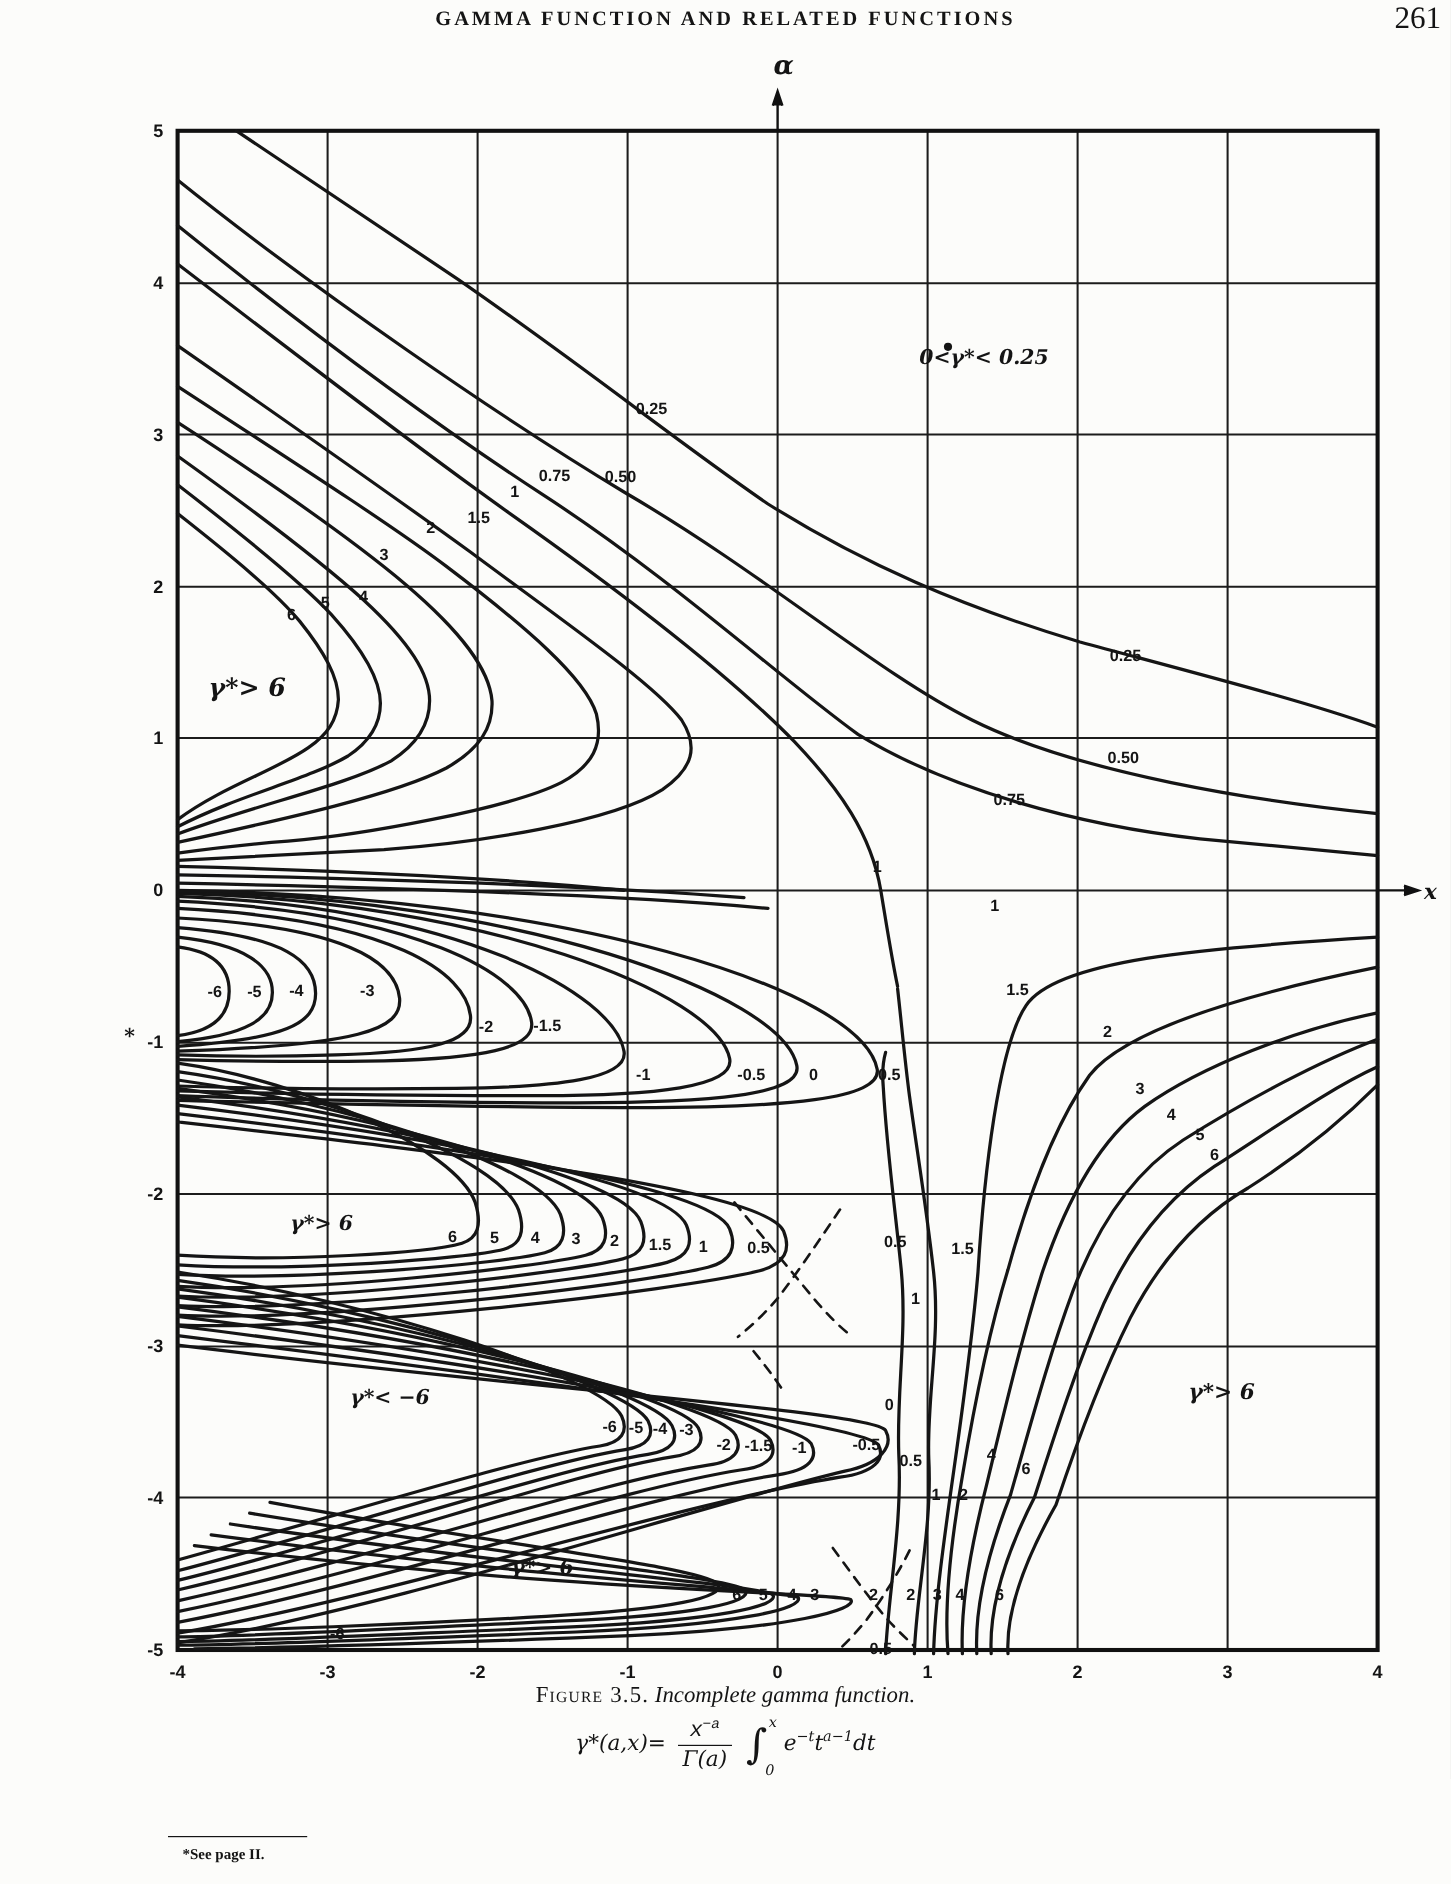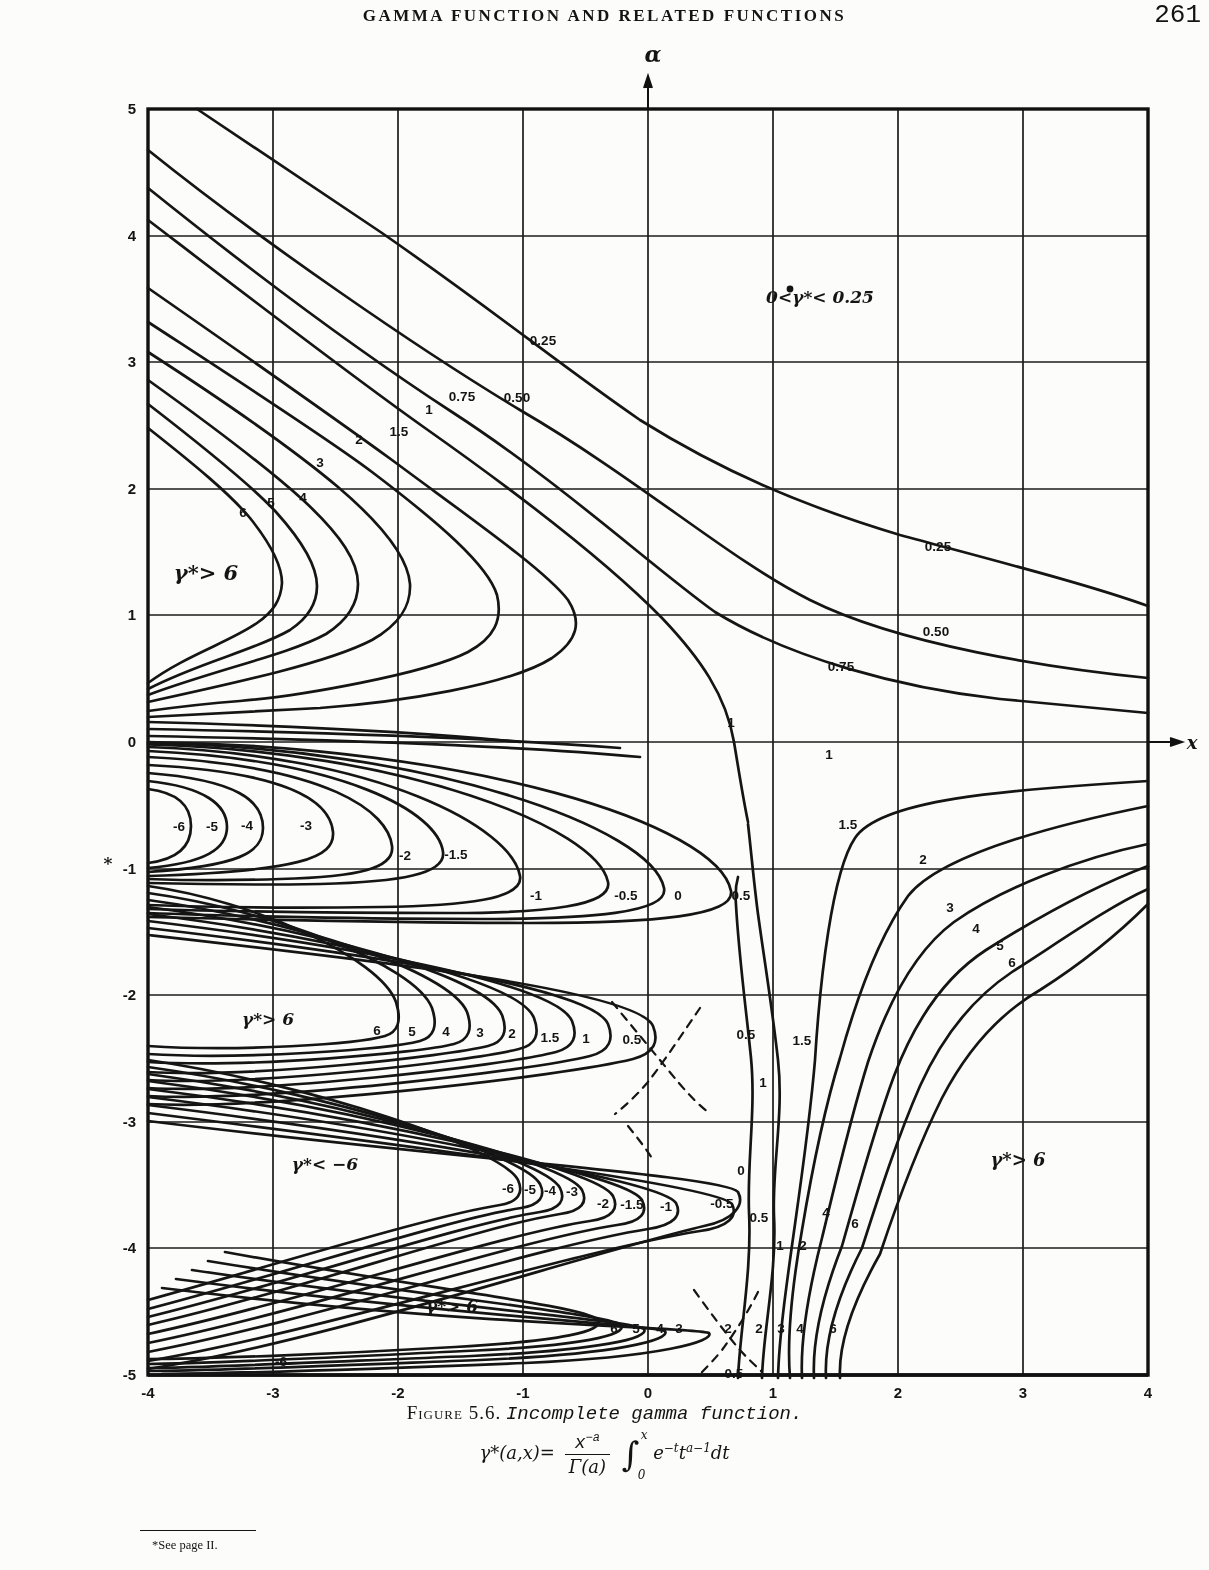--- a/index.html
+++ b/index.html
@@ -1,47 +1,47 @@
 <!DOCTYPE html>
 <html><head>
 <meta charset="utf-8">
 <style>
   html,body{margin:0;padding:0;background:#e8e8e4;}
   #page{position:relative;width:1209px;height:1570px;background:#fcfcfa;color:#141414;
         font-family:"Liberation Serif", serif;overflow:hidden;}
   #hdr{position:absolute;top:6px;left:0;width:100%;text-align:center;
        font-weight:bold;font-size:17px;letter-spacing:2.5px;}
-  #pgnum{position:absolute;top:0px;right:8px;font-size:26px;font-family:Liberation Mono, monospace;}
+  #pgnum{position:absolute;top:0px;right:8px;font-size:26px;font-family:Liberation Serif, serif;}
   svg{position:absolute;left:0;top:0;}
   svg text{font-family:"Liberation Sans",sans-serif;fill:#141414;}
   text.clabel{font-size:13.5px;font-weight:bold;}
   text.tick{font-size:15px;font-weight:bold;}
   text.rlabel{font-family:"DejaVu Serif",serif;font-style:italic;font-weight:bold;}
   text.axt{font-family:"DejaVu Serif",serif;font-style:italic;font-weight:bold;}
   .grid{stroke:#1c1c1c;stroke-width:1.7;fill:none;}
   .border{stroke:#111;stroke-width:3.4;fill:none;}
   .cv{stroke:#151515;stroke-width:2.7;fill:none;stroke-linecap:round;}
   .cvd{stroke:#151515;stroke-width:2.2;fill:none;stroke-dasharray:8 7;stroke-linecap:round;}
   .ax{stroke:#111;stroke-width:2;fill:none;}
   #cap{position:absolute;left:0;top:1402px;width:100%;text-align:center;}
   #capline{font-size:19px;}
   #capline .fig{font-variant:small-caps;letter-spacing:1px;}
-  #capline .ital{font-style:italic;font-family:Liberation Mono, monospace;}
+  #capline .ital{font-style:italic;}
   #formula{margin-top:6px;font-size:18px;font-style:italic;font-family:"DejaVu Serif",serif;}
   #formula .frac{display:inline-block;vertical-align:middle;text-align:center;margin:0 4px;}
   #formula .frac .num{display:block;padding:0 4px 1px;font-family:Liberation Mono, monospace;}
   #formula .frac .den{display:block;border-top:1.6px solid #141414;padding:1px 4px 0;text-align:center;}
   #formula .intwrap{display:inline-block;position:relative;margin-left:2px;}
   #formula .intsign{font-size:34px;font-style:normal;vertical-align:middle;}
   #formula .isup{position:absolute;top:-6px;right:-8px;font-size:12px;}
   #formula .isub{position:absolute;bottom:-8px;right:-6px;font-size:12px;}
   #formula sup{font-size:12px;}
   #attrib{position:absolute;left:0;top:1488px;width:100%;text-align:center;font-size:17px;}
   #fnrule{position:absolute;left:140px;top:1530px;width:116px;border-top:1.8px solid #141414;}
-  #fnote{position:absolute;left:152px;top:1538px;font-size:12.5px;font-weight:normal;}
+  #fnote{position:absolute;left:152px;top:1538px;font-size:12.5px;font-weight:bold;}
 </style>
 </head>
 <body>
 
 <div id="page">
 
   <div id="hdr">GAMMA FUNCTION AND RELATED FUNCTIONS</div>
   <div id="pgnum">261</div>
 
   <svg id="plot-svg" width="1209" height="1400" viewBox="0 0 1209 1400">
@@ -238,21 +238,21 @@
         <text x="136" y="1380" class="tick" text-anchor="end">-5</text>
       </g>
     <g id="lbl-axes">
         <text x="653" y="62" class="axt" text-anchor="middle" font-size="22">α</text>
         <text x="1192" y="749" class="axt" text-anchor="middle" font-size="18">x</text>
       </g>
   </svg>
 
   <div id="cap">
     <div id="capline">
-      <span class="fig">Figure 5.6.</span>
+      <span class="fig">Figure 3.5.</span>
       <span class="ital">Incomplete gamma function.</span>
     </div>
     <div id="formula">
       <span>γ*(a,x)=</span>
       <span class="frac">
         <span class="num"><span>x</span><sup>−a</sup></span>
         <span class="den">Γ(a)</span>
       </span>
       <span class="intwrap">
         <span class="intsign">∫</span>

